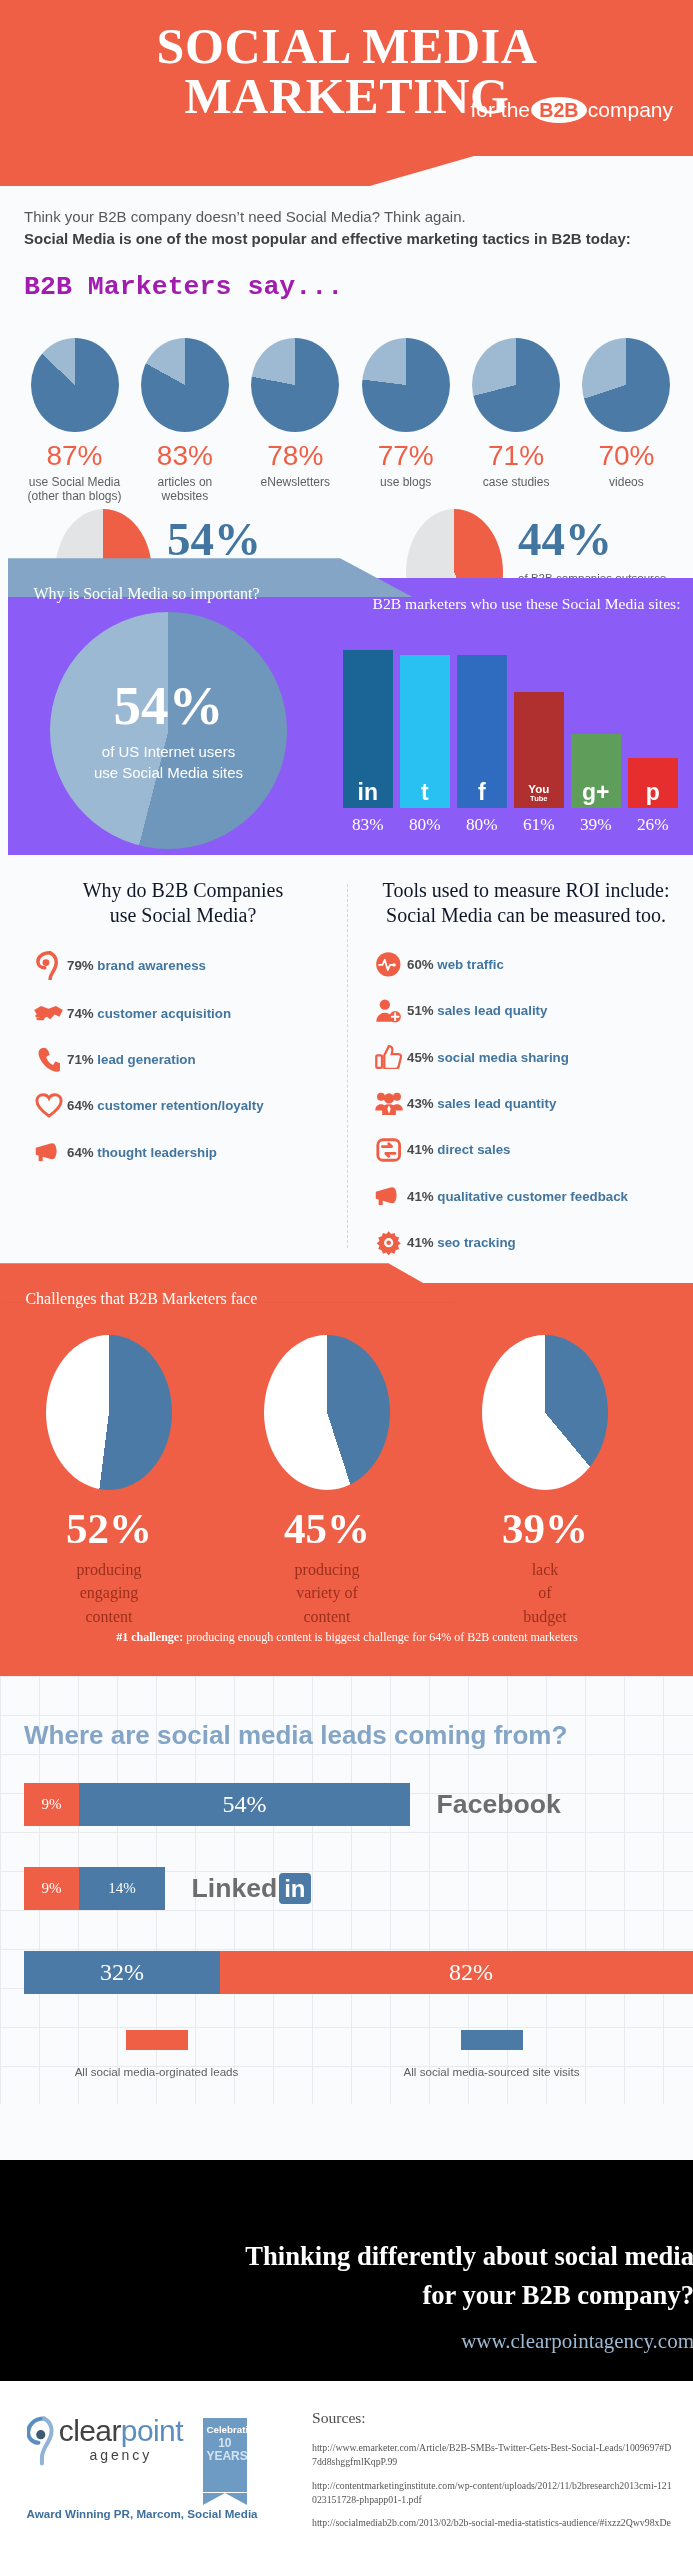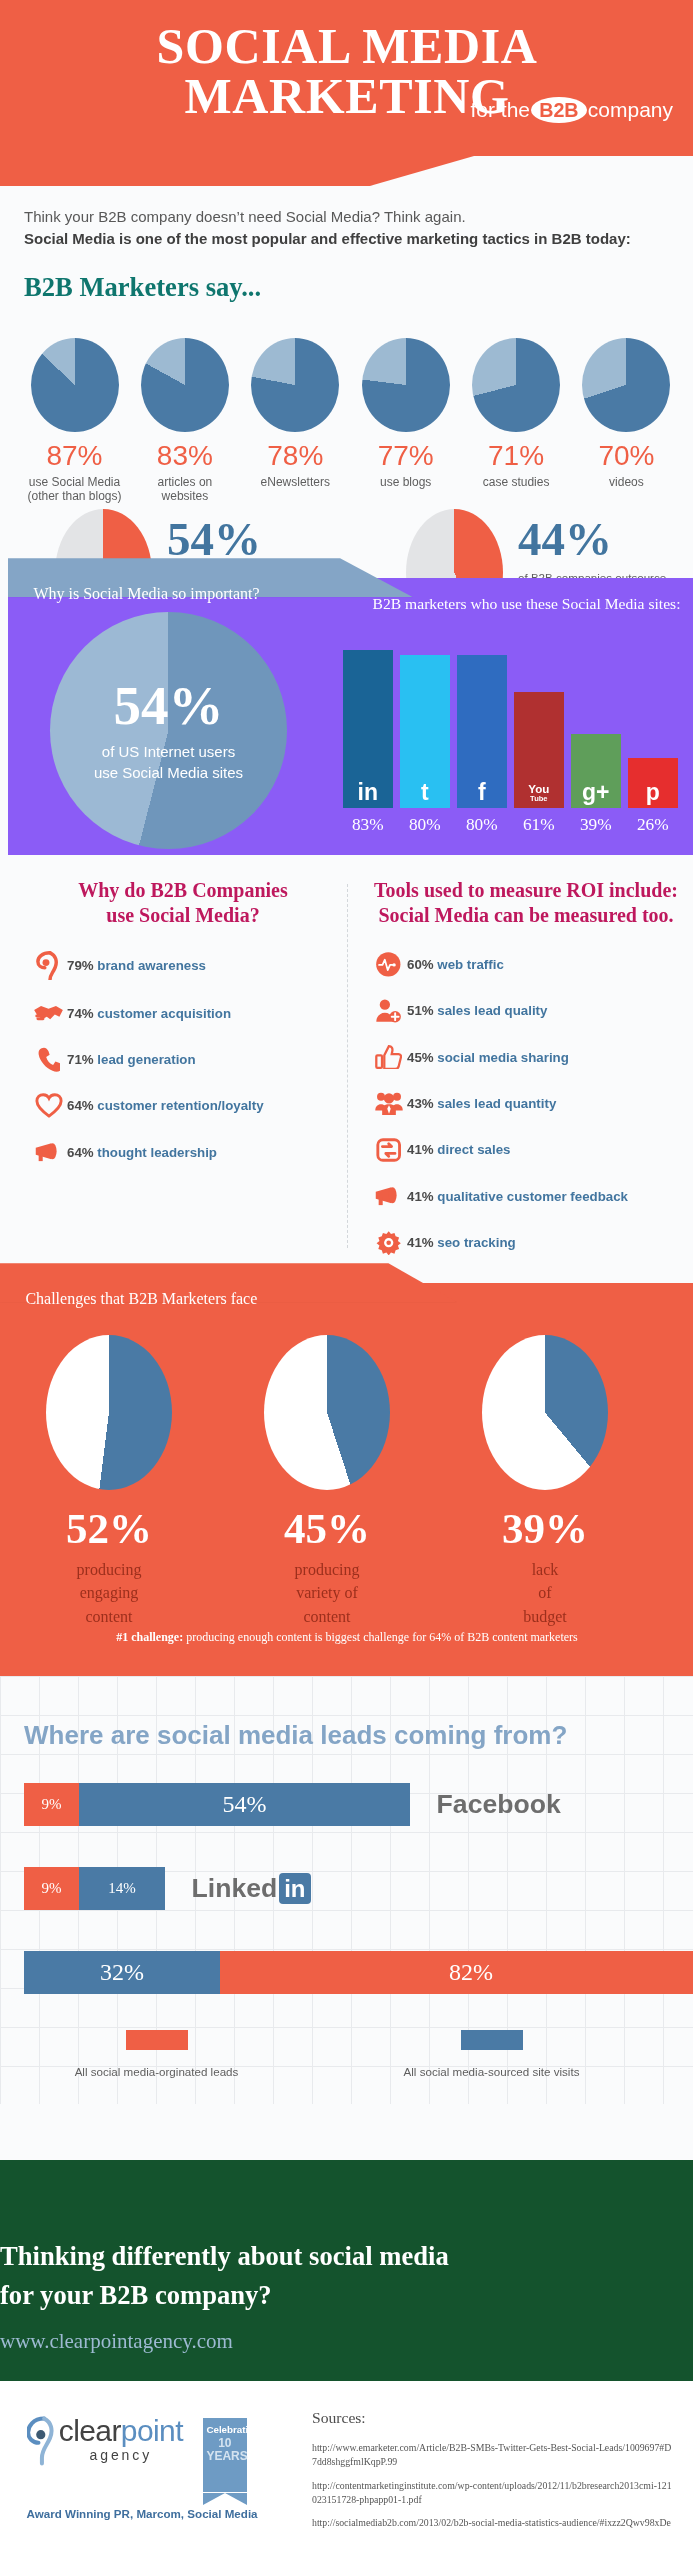--- a/index.html
+++ b/index.html
@@ -80,23 +80,23 @@
   .intro {
     position: absolute;
     top: 208px; left: 24px; width: 647px;
   }
   .intro-l1 { font-size: 15px; color: #585858; margin-bottom: 4.6px; }
   .intro-l2 { font-size: 15px; color: #3f3f3f; font-weight: bold; }
 
   .say-heading {
     position: absolute;
     top: 272px; left: 24px;
-    font-family: Liberation Serif, serif;
+    font-family: Liberation Mono, monospace;
     font-size: 26.6px;
-    color: #0f766e;
+    color: #a21caf;
     font-weight: bold;
   }
 
   
   .pie-row {
     position: absolute;
     top: 338px; left: 24px;
     width: 653px;
     display: flex;
     justify-content: space-between;
@@ -224,22 +224,22 @@
   .two-col {
     position: absolute;
     top: 861px; left: 0;
     width: 694px; height: 410px;
     background: #fafbfc;
   }
   .col-left { position: absolute; top: 17.3px; left: 30px; width: 306px; }
   .col-right { position: absolute; top: 17.3px; left: 370px; width: 312px; }
   .col-title {
     font-family: "Liberation Serif", serif;
-    font-size: 20px; color: #be185d;
-    text-align: center; line-height: 1.25; margin-bottom: 23px; font-weight: bold;
+    font-size: 20px; color: #0f172a;
+    text-align: center; line-height: 1.25; margin-bottom: 23px;
   }
   .divider {
     position: absolute;
     top: 23px; left: 347px;
     width: 0; height: 364px;
     border-left: 1.7px dashed #d3d7db;
   }
   .stat-row {
     display: flex; align-items: center;
     margin-bottom: 19.7px; min-height: 26.6px;
@@ -341,23 +341,23 @@
   .legend-swatch {
     width: 62px; height: 19.7px; margin: 0 auto 15px auto;
   }
   .legend-label { font-size: 11.6px; color: #5e5e5e; }
 
   
   .cta {
     position: absolute;
     top: 2160px; left: 0;
     width: 694px; height: 271px;
-    background: #14532d;
+    background: #000000;
     display: flex; flex-direction: column;
-    align-items: flex-start; justify-content: center;
+    align-items: flex-end; justify-content: center;
   }
   .cta-line {
     font-family: "Liberation Serif", serif;
     font-weight: bold;
     font-size: 26.6px; color: #ffffff;
     text-align: center; line-height: 1.45;
   }
   .cta-url {
     font-family: "Liberation Serif", serif;
     font-size: 21px; color: #9dbad2; margin-top: 15px;

